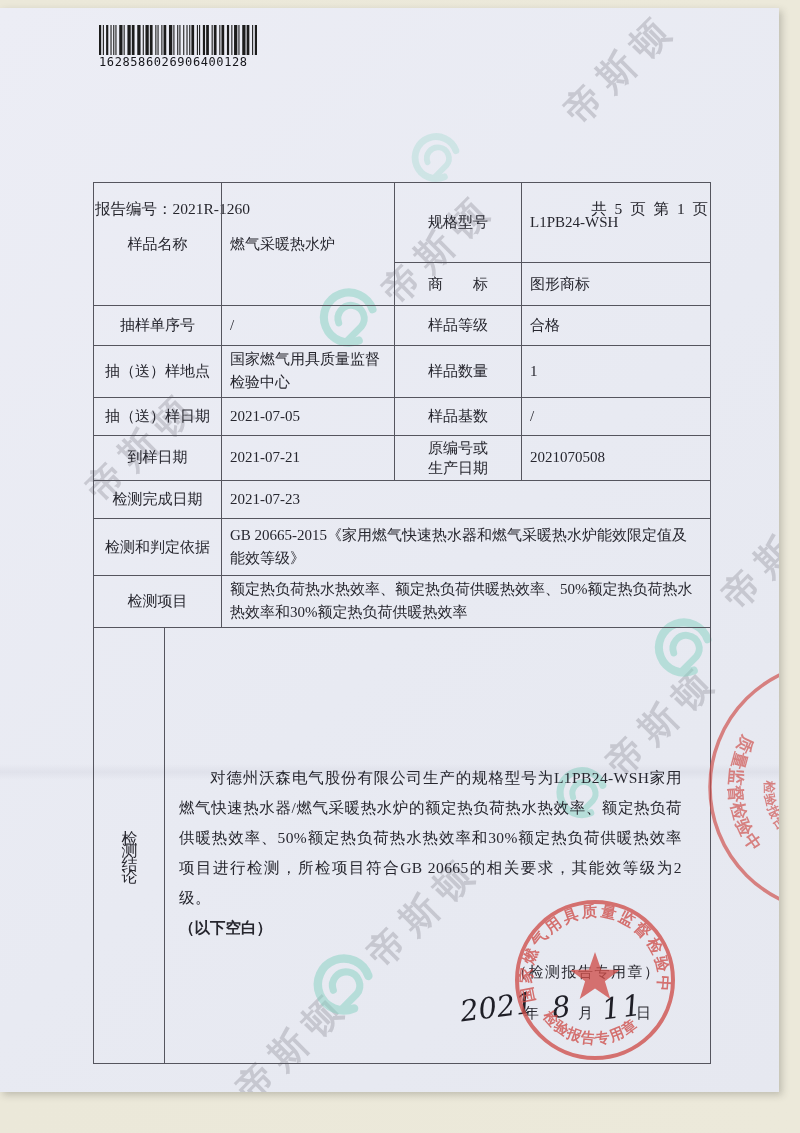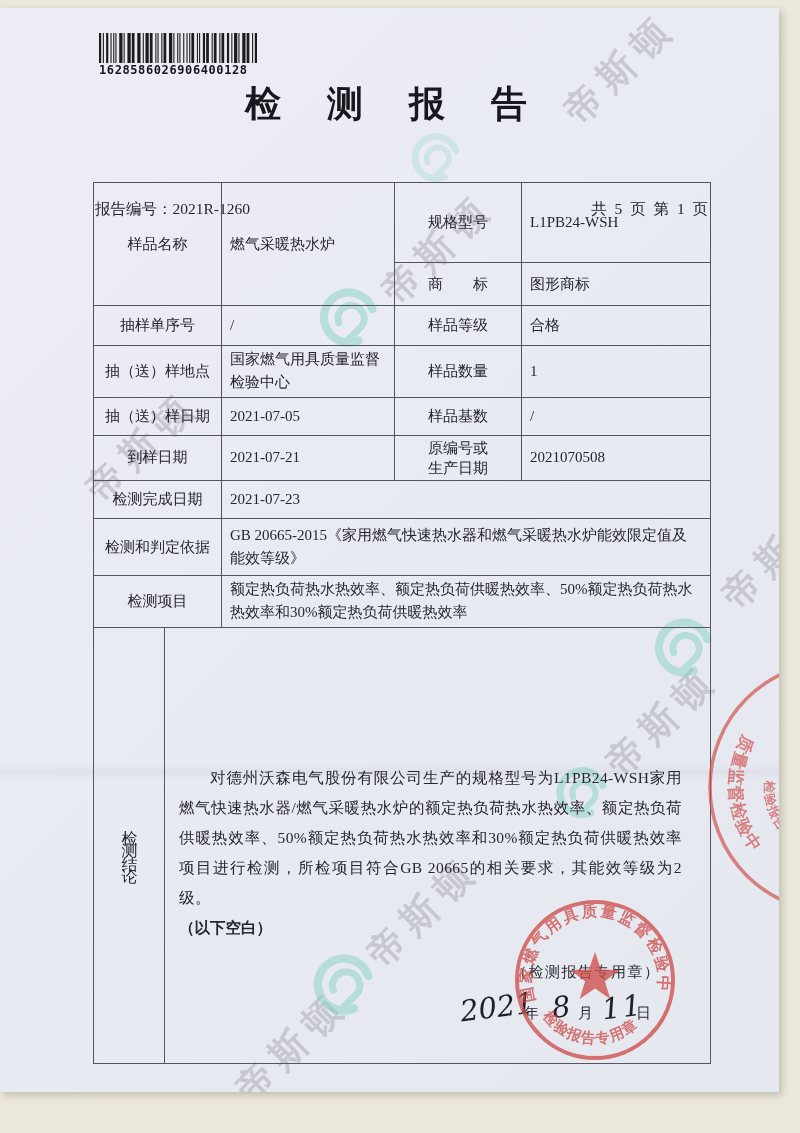--- a/index.html
+++ b/index.html
@@ -21,21 +21,21 @@
     position:absolute;width:160px;text-align:center;
     font-family:"Liberation Sans","DejaVu Sans",sans-serif;
     font-size:37px;font-weight:bold;letter-spacing:9px;
     color:rgba(152,152,162,.42);
     transform:rotate(-45deg);white-space:nowrap;
   }
   .wm-logo{position:absolute;opacity:.5;}
   .crease{position:absolute;left:0;width:100%;height:16px;
     background:linear-gradient(180deg,rgba(0,0,0,0),rgba(110,110,135,.07),rgba(0,0,0,0));}
   
-  .barcode{position:absolute;left:99px;top:25px;width:160px;z-index:2;font-weight:bold;}
+  .barcode{position:absolute;left:99px;top:17px;width:160px;z-index:2;}
   .barcode svg{width:158px;height:30px;display:block;}
   .barcode-num{
     font-family:"DejaVu Sans Mono","Liberation Mono",monospace;
     font-size:12px;letter-spacing:.6px;color:#15151a;margin-top:0;text-align:left;
   }
   
   .title{
     position:absolute;left:0;top:72px;width:100%;margin:0;text-align:center;z-index:2;
     font-family:"Liberation Sans","DejaVu Sans",sans-serif;
     font-size:36px;font-weight:bold;color:#17171d;
@@ -156,21 +156,20 @@
         <rect x="123.5" y="0" width="3" height="30" fill="#1c1c1c"></rect>
         <rect x="127.5" y="0" width="1" height="30" fill="#1c1c1c"></rect>
         <rect x="131" y="0" width="3" height="30" fill="#1c1c1c"></rect>
         <rect x="135" y="0" width="2.5" height="30" fill="#1c1c1c"></rect>
         <rect x="140" y="0" width="1" height="30" fill="#1c1c1c"></rect>
         <rect x="142.5" y="0" width="2" height="30" fill="#1c1c1c"></rect>
       </svg>
     <div class="barcode-num">1628586026906400128</div>
   </div>
 
-  <h1 class="title">检 测 报 告</h1>
 
   <div class="meta-row">
     <div><span>报告编号：</span><span>2021R-1260</span></div>
     <div class="pages">共 5 页 第 1 页</div>
   </div>
 
   <table class="report">
     <colgroup>
         <col style="width:71px">
         <col style="width:57px">

